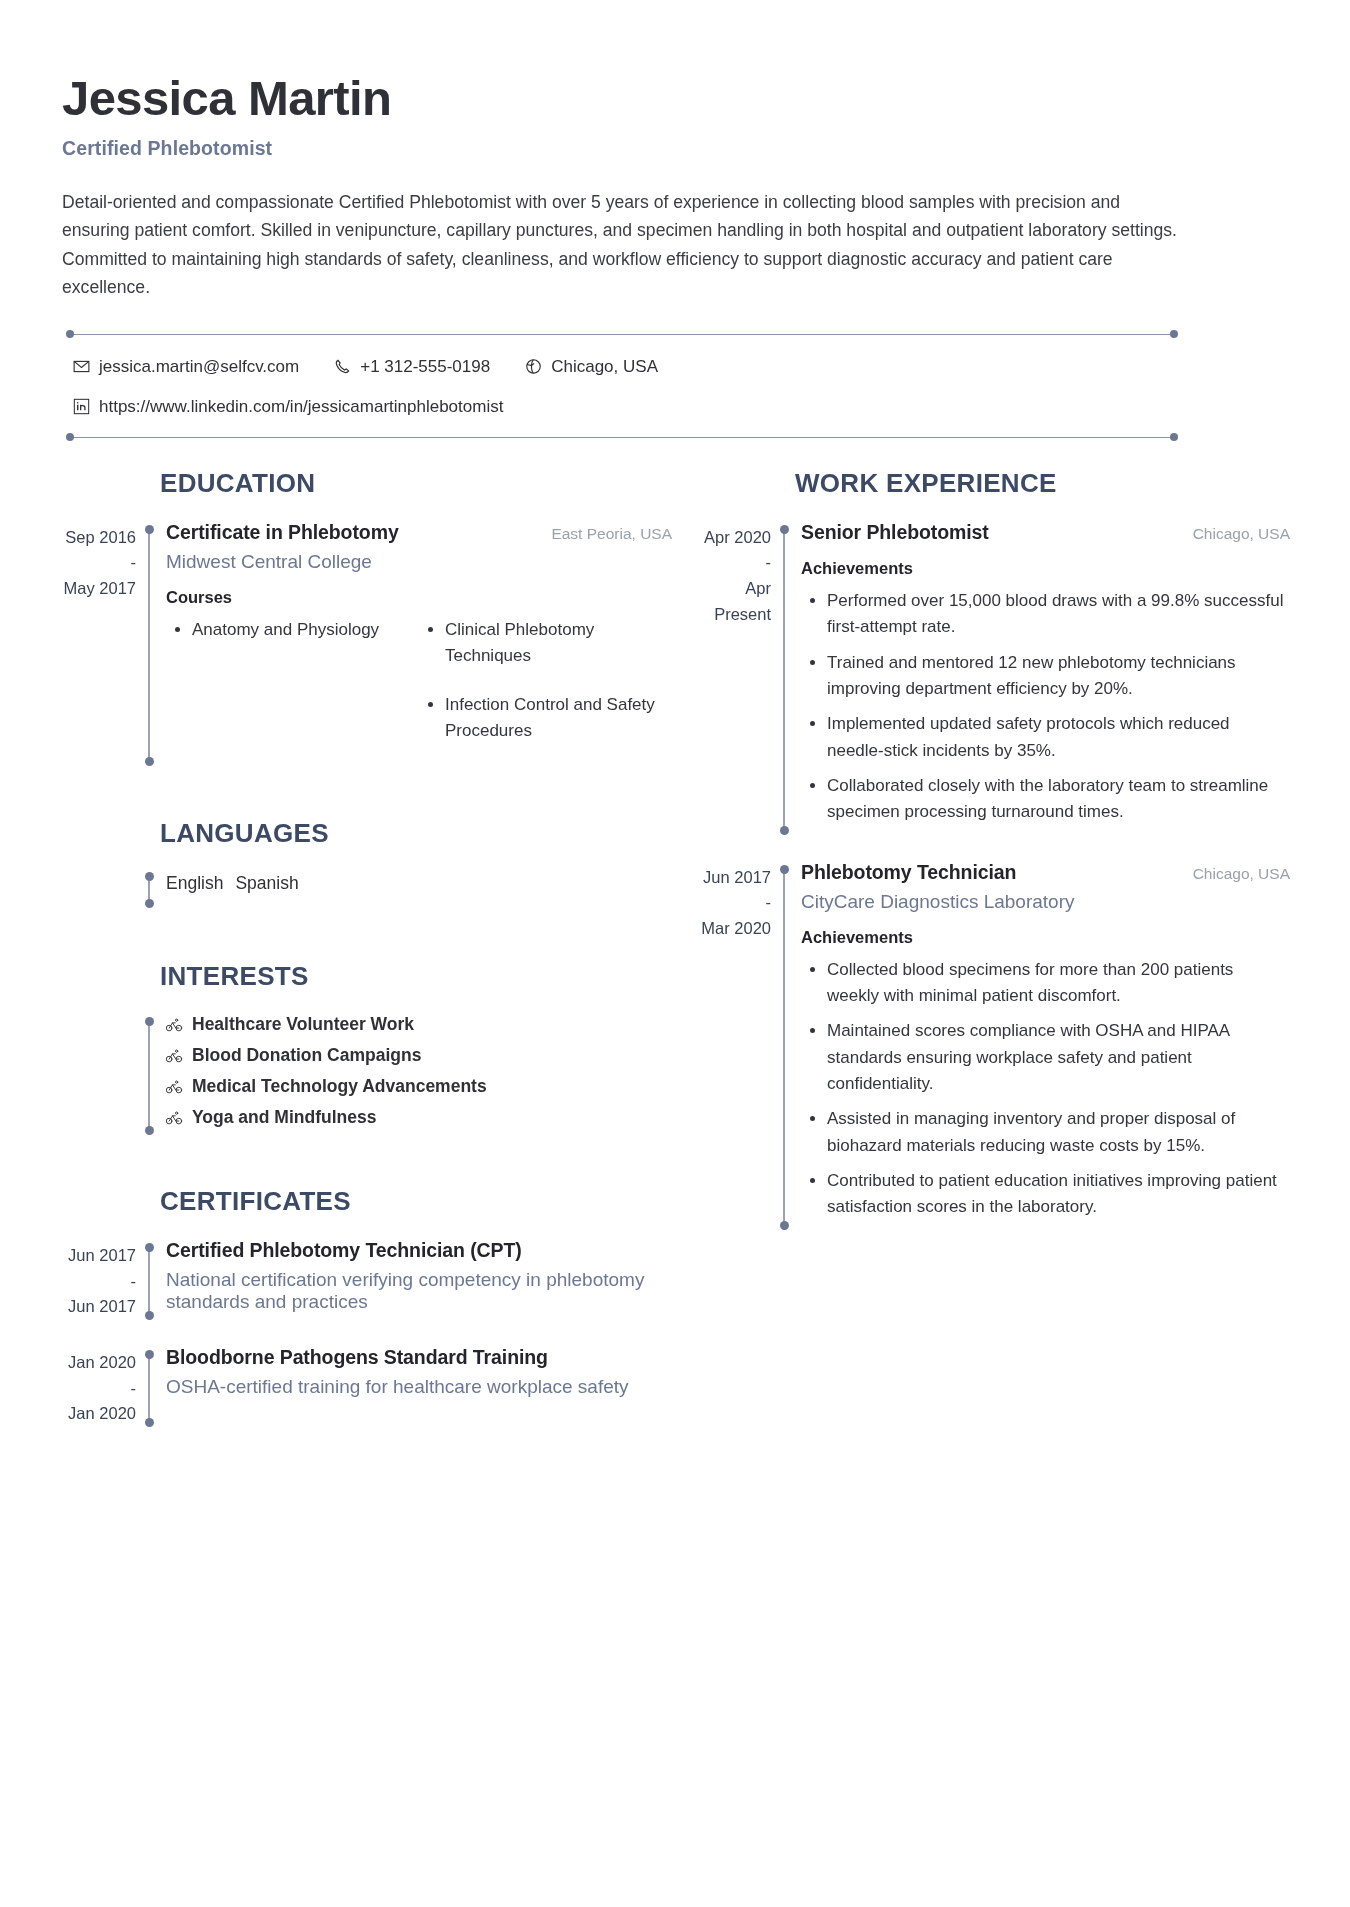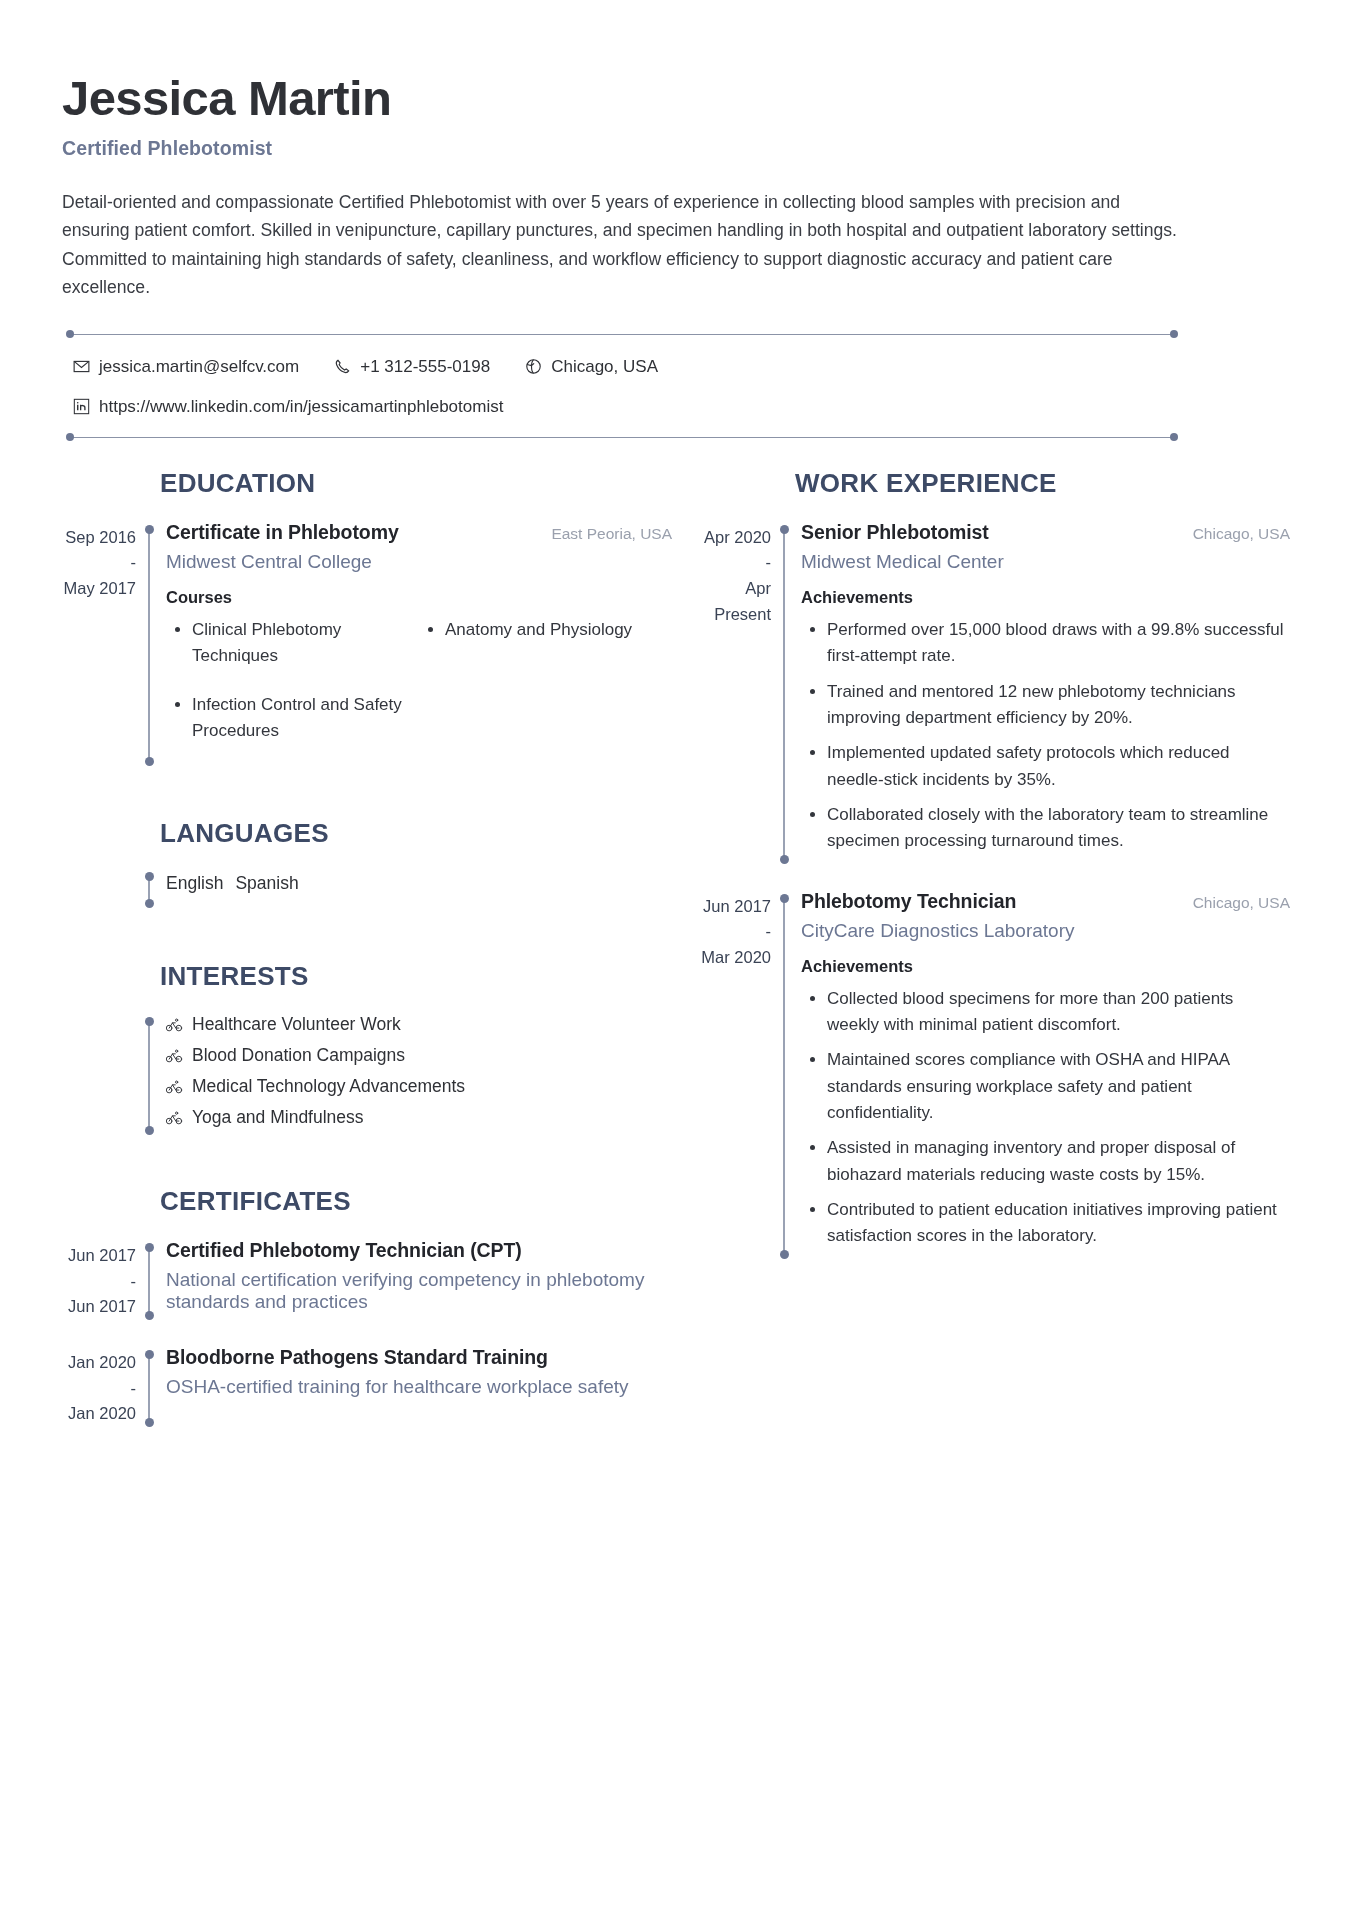--- a/index.html
+++ b/index.html
@@ -298,20 +298,21 @@
   .interest-rail::before { top: -5px; }
   .interest-rail::after  { bottom: -5px; }
   .interest-list { padding-left: 14px; }
   .interest-item {
     display: flex;
     align-items: center;
     gap: 9px;
     font-size: 17.5px;
     color: #2f3136;
     margin-bottom: 10px;
+    font-weight: bold;
   }
   .interest-item .bike {
     flex: 0 0 19px;
     width: 19px;
     height: 19px;
     display: inline-flex;
     align-items: center;
     justify-content: center;
   }
 
@@ -399,25 +400,25 @@
           <div class="entry-rail"></div>
           <div class="entry-main">
             <div class="entry-head">
               <span class="entry-title">Certificate in Phlebotomy</span>
               <span class="entry-loc">East Peoria, USA</span>
             </div>
             <div class="entry-org">Midwest Central College</div>
             <div class="sub-label">Courses</div>
             <div class="courses-grid">
               <ul>
+                  <li>Anatomy and Physiology</li>
+                </ul>
+              <ul>
                   <li>Clinical Phlebotomy Techniques</li>
                   <li>Infection Control and Safety Procedures</li>
-                </ul>
-              <ul>
-                  <li>Anatomy and Physiology</li>
                 </ul>
             </div>
           </div>
         </div>
       </div>
 
       <div class="gap-md"></div>
 
       <div class="section">
         <div class="section-title">LANGUAGES</div>
@@ -534,21 +535,20 @@
                 <span class="d">Apr 2020</span>
                 <span class="d">-</span>
                 <span class="d">Apr Present</span>
               </div>
               <div class="entry-rail"></div>
               <div class="entry-main">
                 <div class="entry-head">
                   <span class="entry-title">Senior Phlebotomist</span>
                   <span class="entry-loc">Chicago, USA</span>
                 </div>
-                <div class="entry-org">Midwest Medical Center</div>
                 <div class="sub-label">Achievements</div>
                 <ul class="bullets">
                   <li>Performed over 15,000 blood draws with a 99.8% successful first-attempt rate.</li>
                   <li>Trained and mentored 12 new phlebotomy technicians improving department efficiency by 20%.</li>
                   <li>Implemented updated safety protocols which reduced needle-stick incidents by 35%.</li>
                   <li>Collaborated closely with the laboratory team to streamline specimen processing turnaround times.</li>
                 </ul>
               </div>
             </div>
             <div class="entry">

